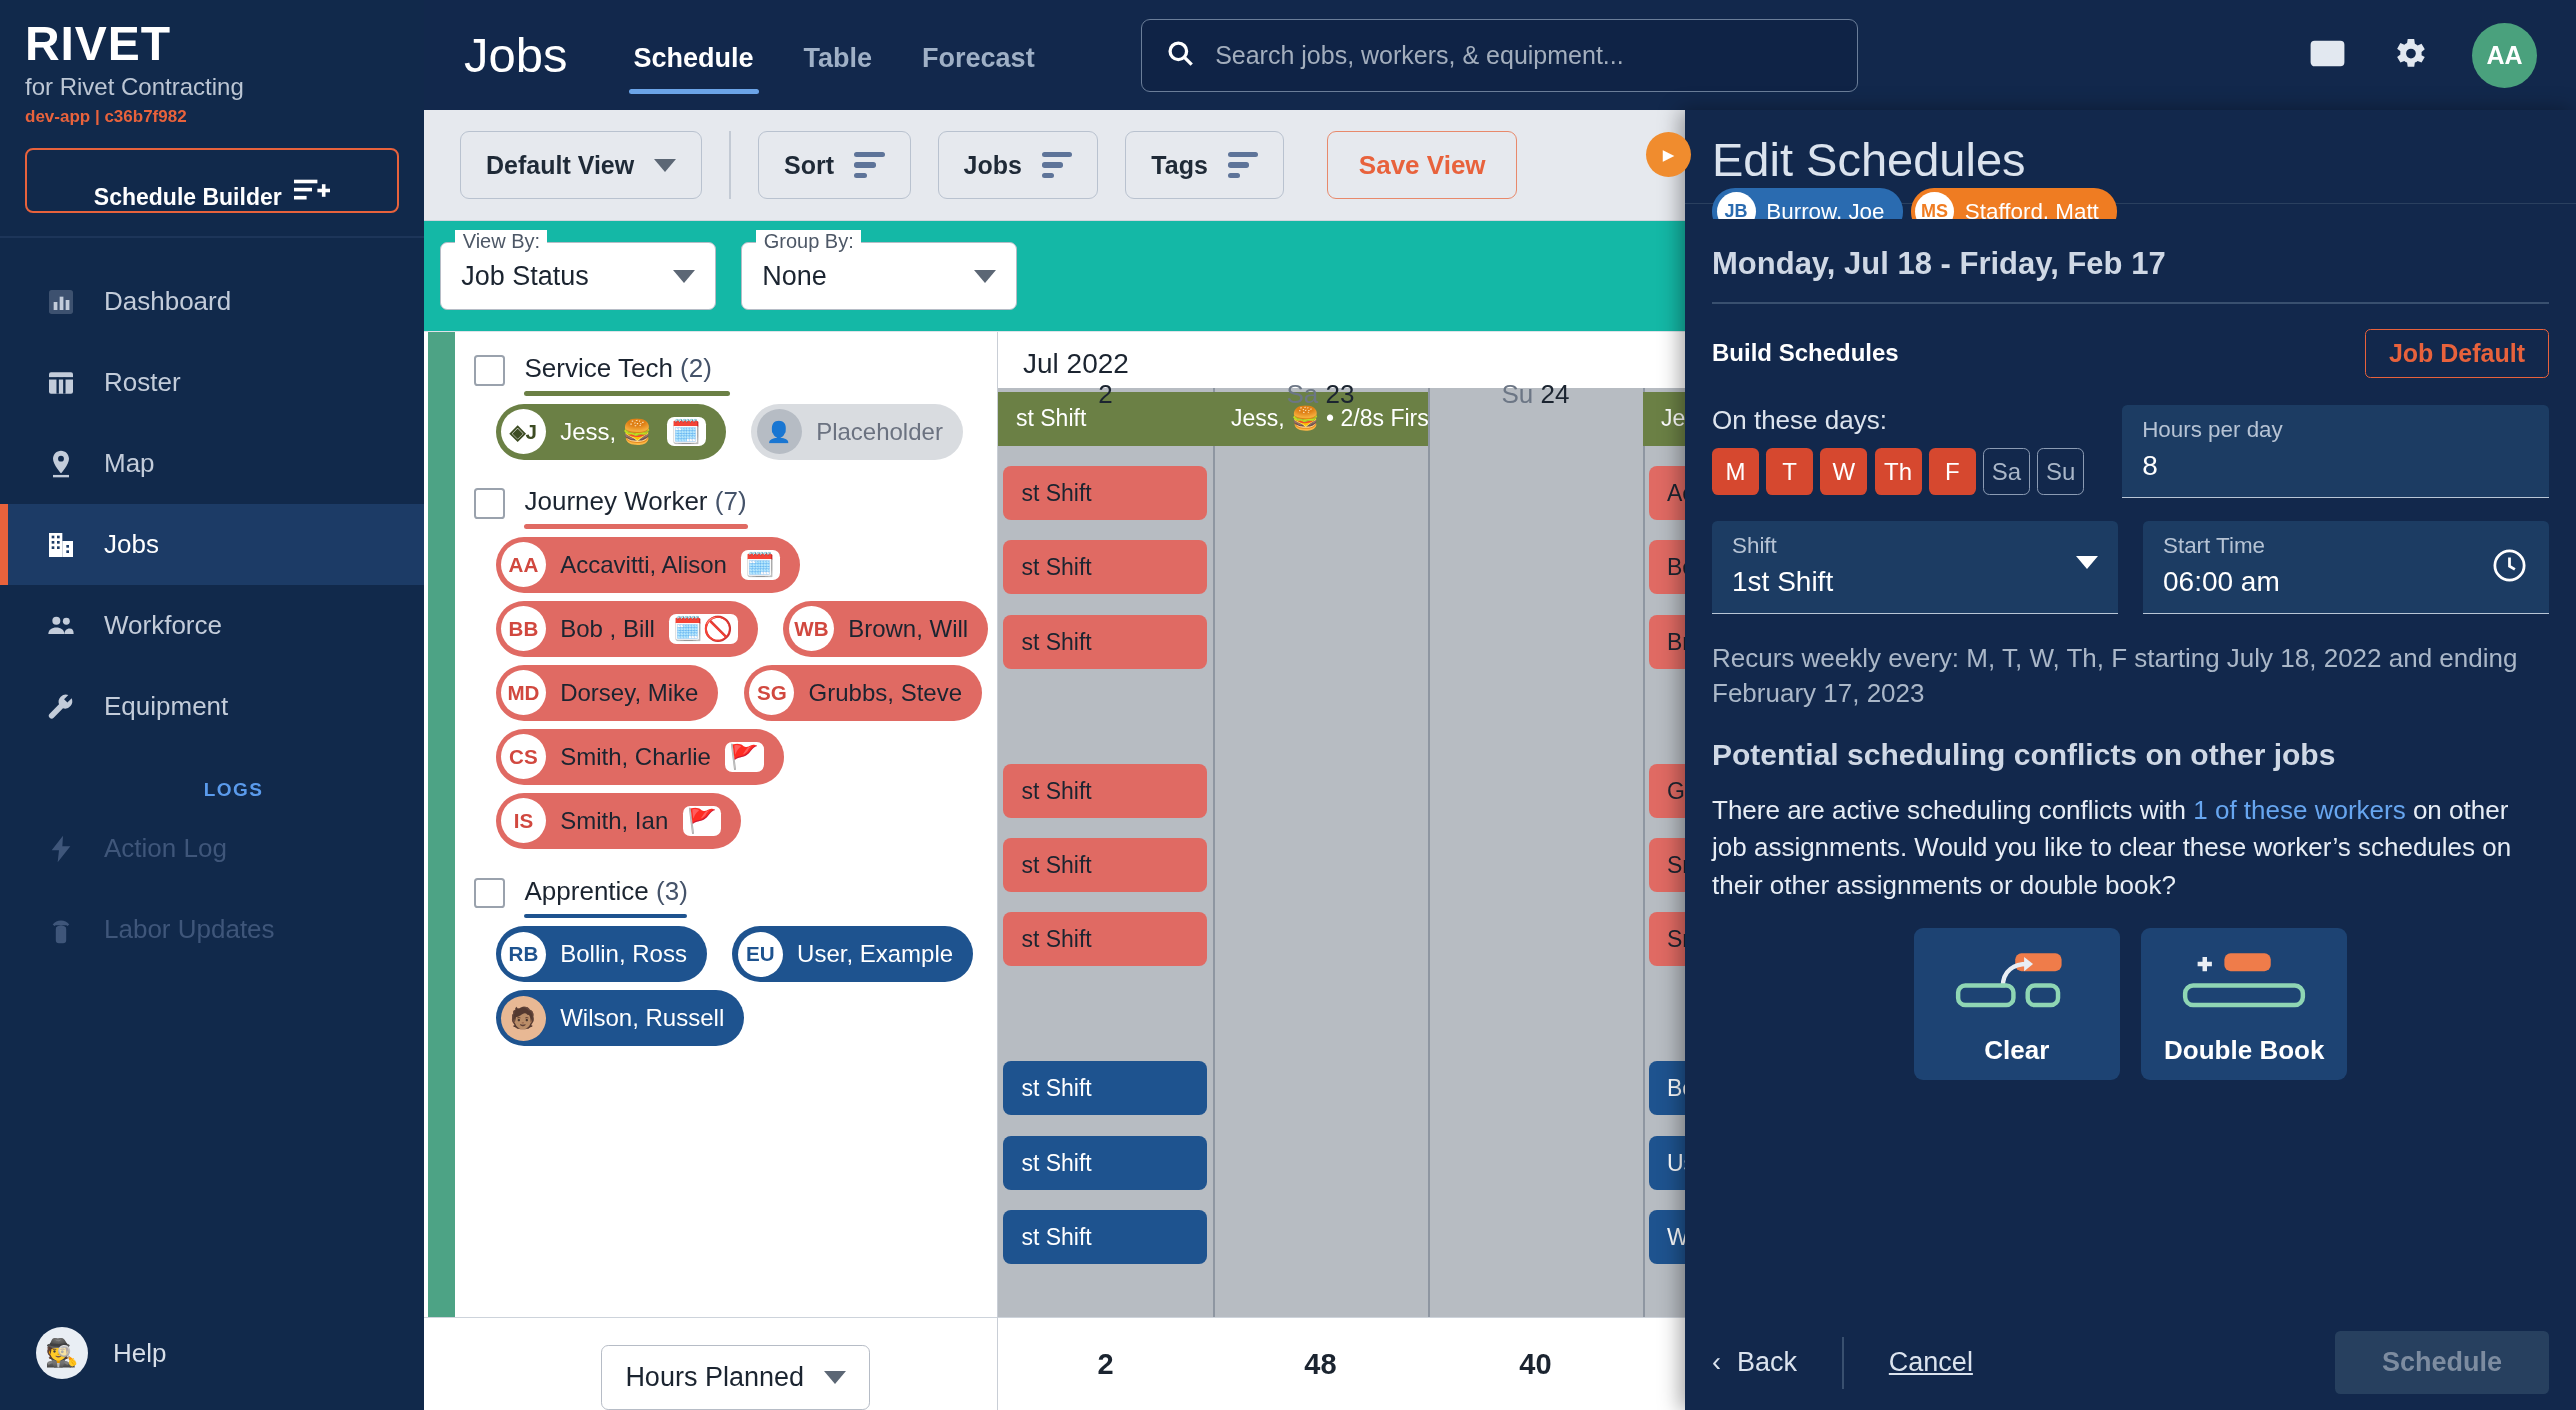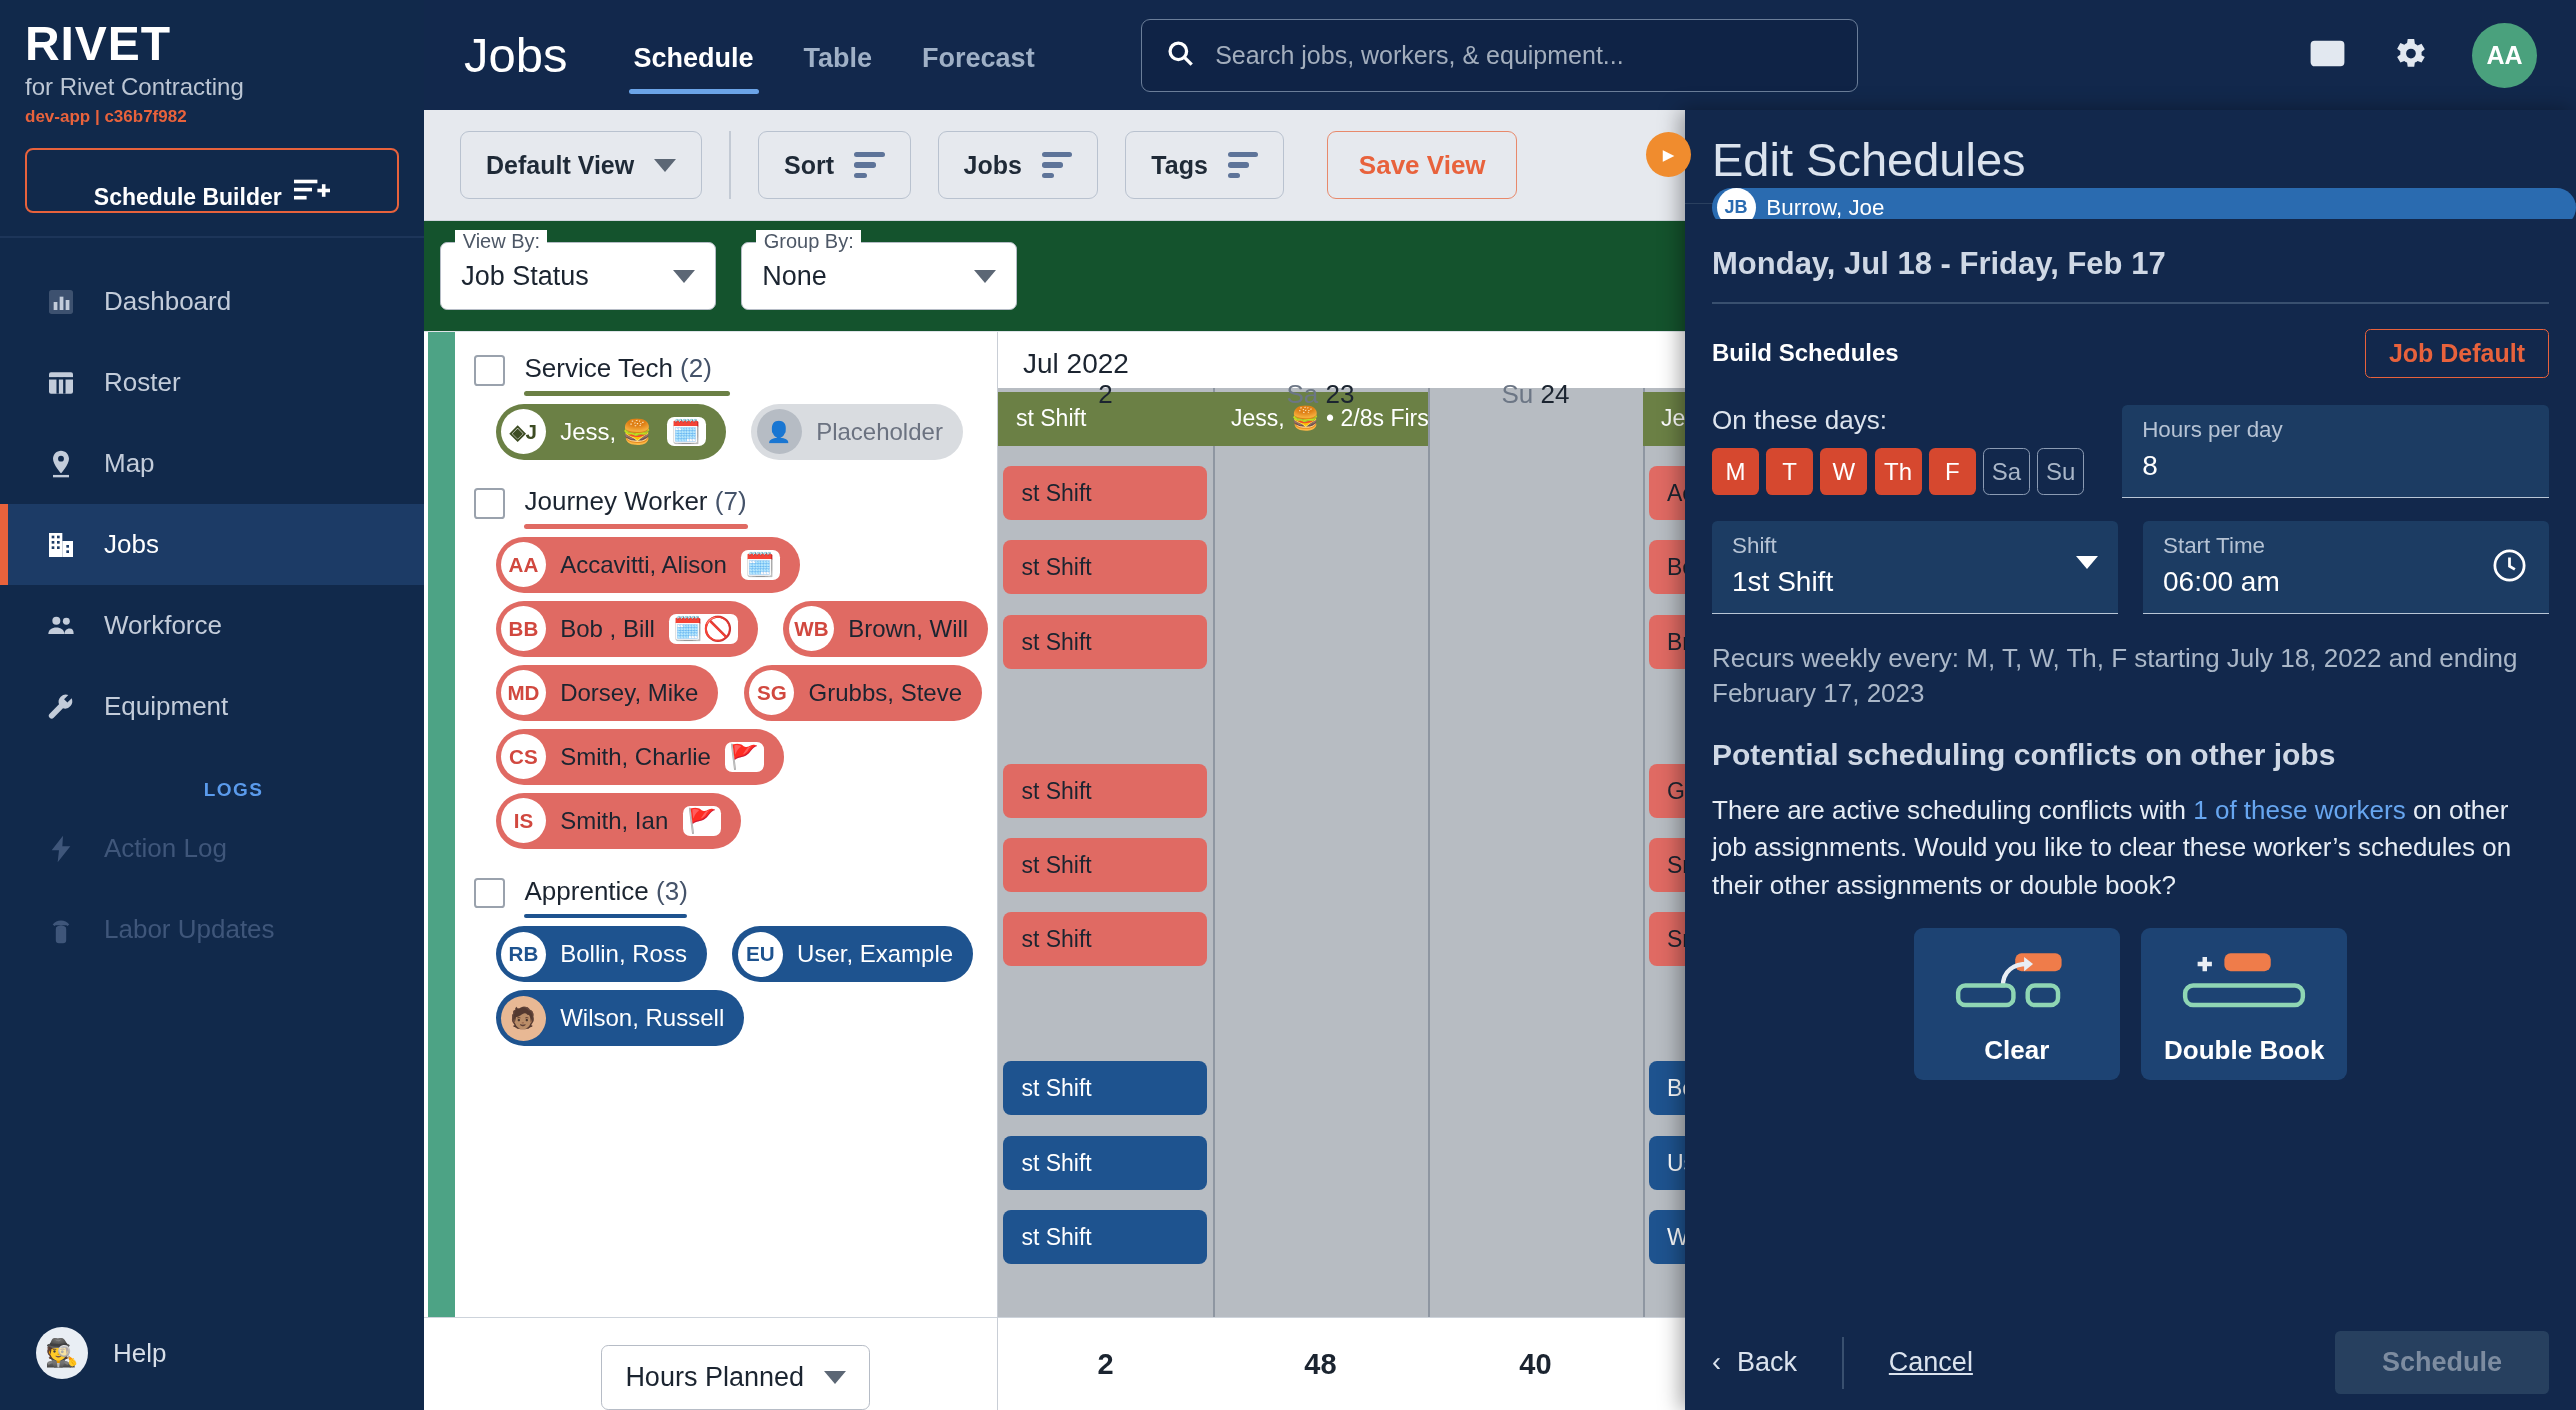--- a/index.html
+++ b/index.html
@@ -117,21 +117,21 @@
   .filter-ic i:nth-child(2) { width: 21.5px; }
   .filter-ic i:nth-child(3) { width: 12.5px; }
   .save-view {
     height: 68px; border: 1.8px solid #e8896b; border-radius: 9px; background: #e6e9ee;
     color: #e8623c; font-size: 26px; font-weight: 700; padding: 0 30.5px;
     display: flex; align-items: center; cursor: pointer; margin-left: 16px;
   }
 
   
   .subbar {
-    height: 111px; background: #14532d; display: flex; align-items: center;
+    height: 111px; background: #14b8a6; display: flex; align-items: center;
     padding-left: 10.8px; gap: 25px; border-bottom: 0.9px solid #dfe3e9;
   }
   .field {
     position: relative; height: 68px; width: 276px; border: 1.8px solid #b6bcc6;
     border-radius: 7.2px; display: flex; align-items: center; justify-content: space-between;
     padding: 0 20px; cursor: pointer; background: #fff;
   }
   .field-legend {
     position: absolute; top: -13.4px; left: 14.3px; background: #fff; padding: 0 7.2px;
     font-size: 20px; color: #4d5766;
@@ -219,21 +219,21 @@
     background: #12284c; color: #e4eaf2; z-index: 20;
     box-shadow: -5.4px 0 20px rgba(0,0,0,.35);
   }
   .drawer-handle {
     position: absolute; left: -39px; top: 22.4px; width: 45px; height: 45px;
     border-radius: 50%; background: #f08c2e; color: #fff; display: flex;
     align-items: center; justify-content: center; font-size: 23px; cursor: pointer;
   }
   .drawer-title { font-size: 47px; font-weight: 300; color: #dbe3ee; padding: 21.5px 0 16px 27px; }
   .drawer-hr { height: 1.8px; background: #2a405f; }
-  .chips-row { display: flex; gap: 8px; padding: 0 0 7.2px 27px; margin-top: -16px; overflow: hidden; height: 30.5px; flex-direction: column; }
+  .chips-row { display: flex; gap: 8px; padding: 0 0 7.2px 27px; margin-top: -16px; overflow: hidden; height: 30.5px; }
   .dchip {
     display: inline-flex; align-items: center; gap: 10.8px; height: 47px;
     border-radius: 23px; padding: 0 18px 0 4.5px; font-size: 22.4px; color: #fff;
   }
   .dchip .av { width: 39px; height: 39px; border-radius: 50%; background: #fff; display: flex;
                align-items: center; justify-content: center; font-size: 18px; font-weight: 600; }
   .dchip.blue { background: #2a6bb0; } .dchip.blue .av { color: #2a6bb0; }
   .dchip.orange { background: #ef7c22; } .dchip.orange .av { color: #ef7c22; text-align: right; }
   .drange { font-size: 31px; font-weight: 700; color: #cfd8e5; padding: 27px 27px 20px 27px; }
   .drange-hr { height: 1.8px; background: #39506f; margin: 0 27px; }

